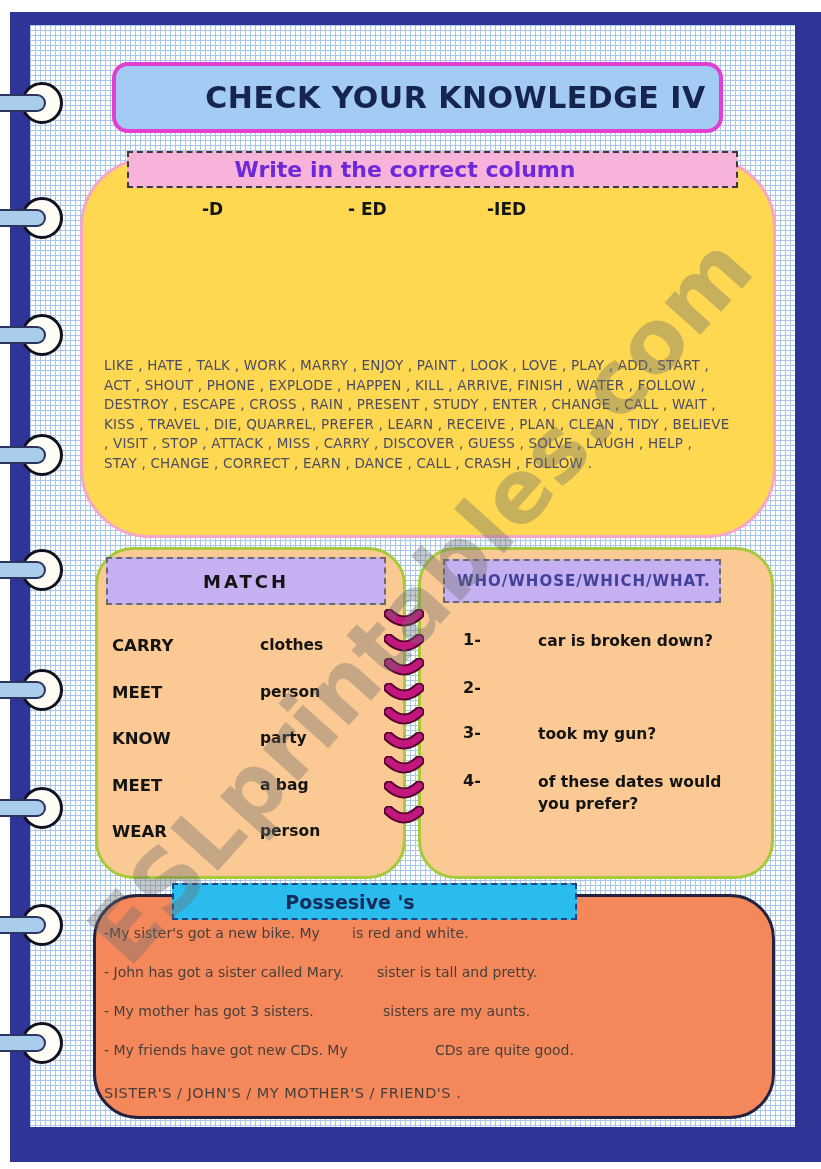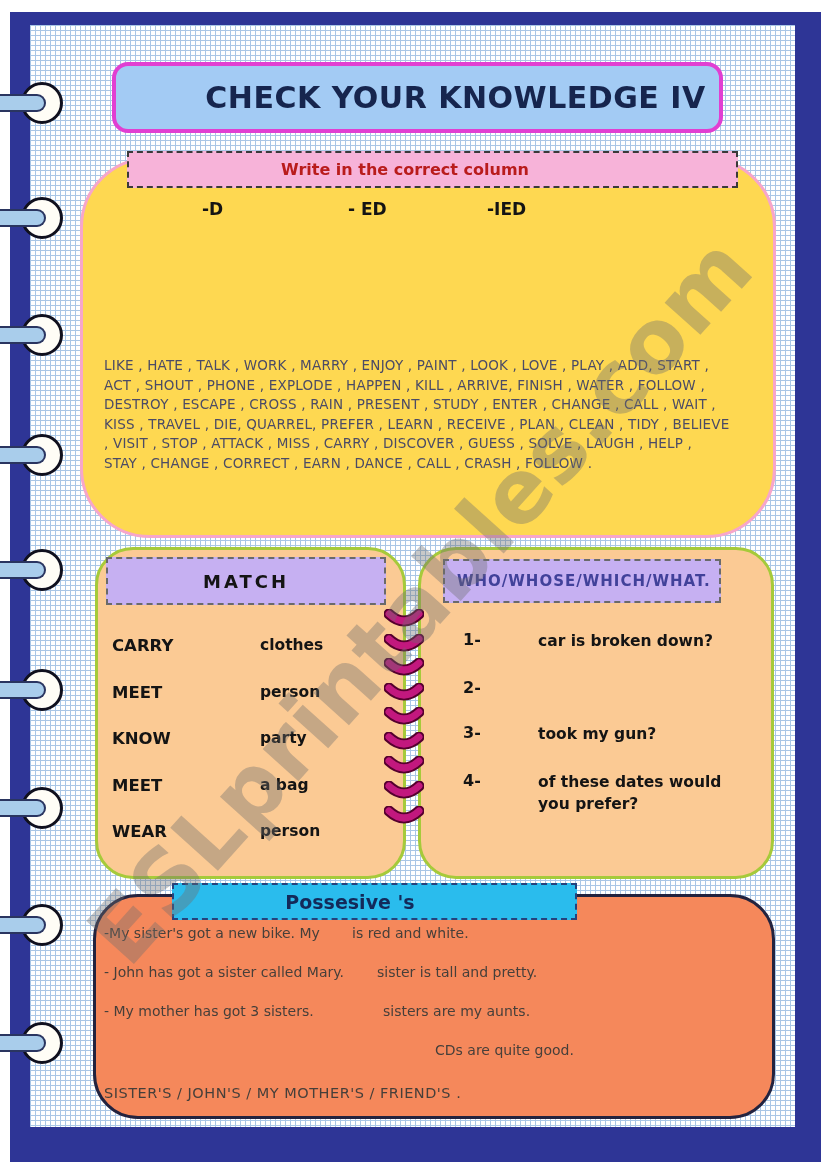--- a/index.html
+++ b/index.html
@@ -39,21 +39,21 @@
   .peach { background:#fbca94; border:3px solid #a6ca3a; border-radius:38px; z-index:2; }
   .panel-match { left:95px; top:547px; width:305px; height:326px; }
   .panel-wh { left:418px; top:547px; width:350px; height:326px; }
   .orange-panel { left:93px; top:894px; width:676px; height:219px; background:#f5885b;
     border:3px solid #23233f; border-radius:45px; z-index:2; }
 
   
   .pink-header { left:127px; top:151px; width:611px; height:37px; background:#f7b3d9;
     border:2px dashed #3a3a3a; z-index:3; display:flex; align-items:center; justify-content:center;
     padding-right:55px; box-sizing:border-box; }
-  .pink-header span { font-size:16px; font-weight:bold; color:#b91c1c; }
+  .pink-header span { font-size:22px; font-weight:bold; color:#6d28d9; }
   .lav { background:#c6b0f2; border:2px dashed #6a6a6a; z-index:3; display:flex; align-items:center; box-sizing:border-box; }
   .match-header { left:106px; top:557px; width:280px; height:48px; justify-content:center; }
   .match-header span { font-size:18px; font-weight:bold; letter-spacing:3px; color:#141414; }
   .wh-header { left:443px; top:559px; width:278px; height:44px; padding-left:12px; }
   .wh-header span { font-size:15px; font-weight:bold; letter-spacing:1px; color:#41419a; white-space:nowrap; }
   .cyan-header { left:172px; top:883px; width:405px; height:37px; background:#2abced;
     border:2px dashed #25427c; z-index:3; display:flex; align-items:center; justify-content:center;
     padding-right:49px; box-sizing:border-box; }
   .cyan-header span { font-size:19px; font-weight:bold; color:#132a5a; }
 
@@ -250,18 +250,19 @@
   </div>
   <div class="abs sent" style="top:925px">
     <span>-My sister's got a new bike. My</span>
     <span class="after" style="left:248px">is red and white.</span>
   </div>
   <div class="abs sent" style="top:1003px">
     <span>- My mother has got 3 sisters.</span>
     <span class="after" style="left:279px">sisters are my aunts.</span>
   </div>
   <div class="abs sent" style="top:1042px">
+    <span>- My friends have got new CDs. My</span>
     <span class="after" style="left:331px">CDs are quite good.</span>
   </div>
   <div class="abs answer-bank">SISTER'S / JOHN'S / MY MOTHER'S / FRIEND'S .</div>
 
   <div class="abs watermark">ESLprintables.com</div>
 </div>
 
 </body></html>

